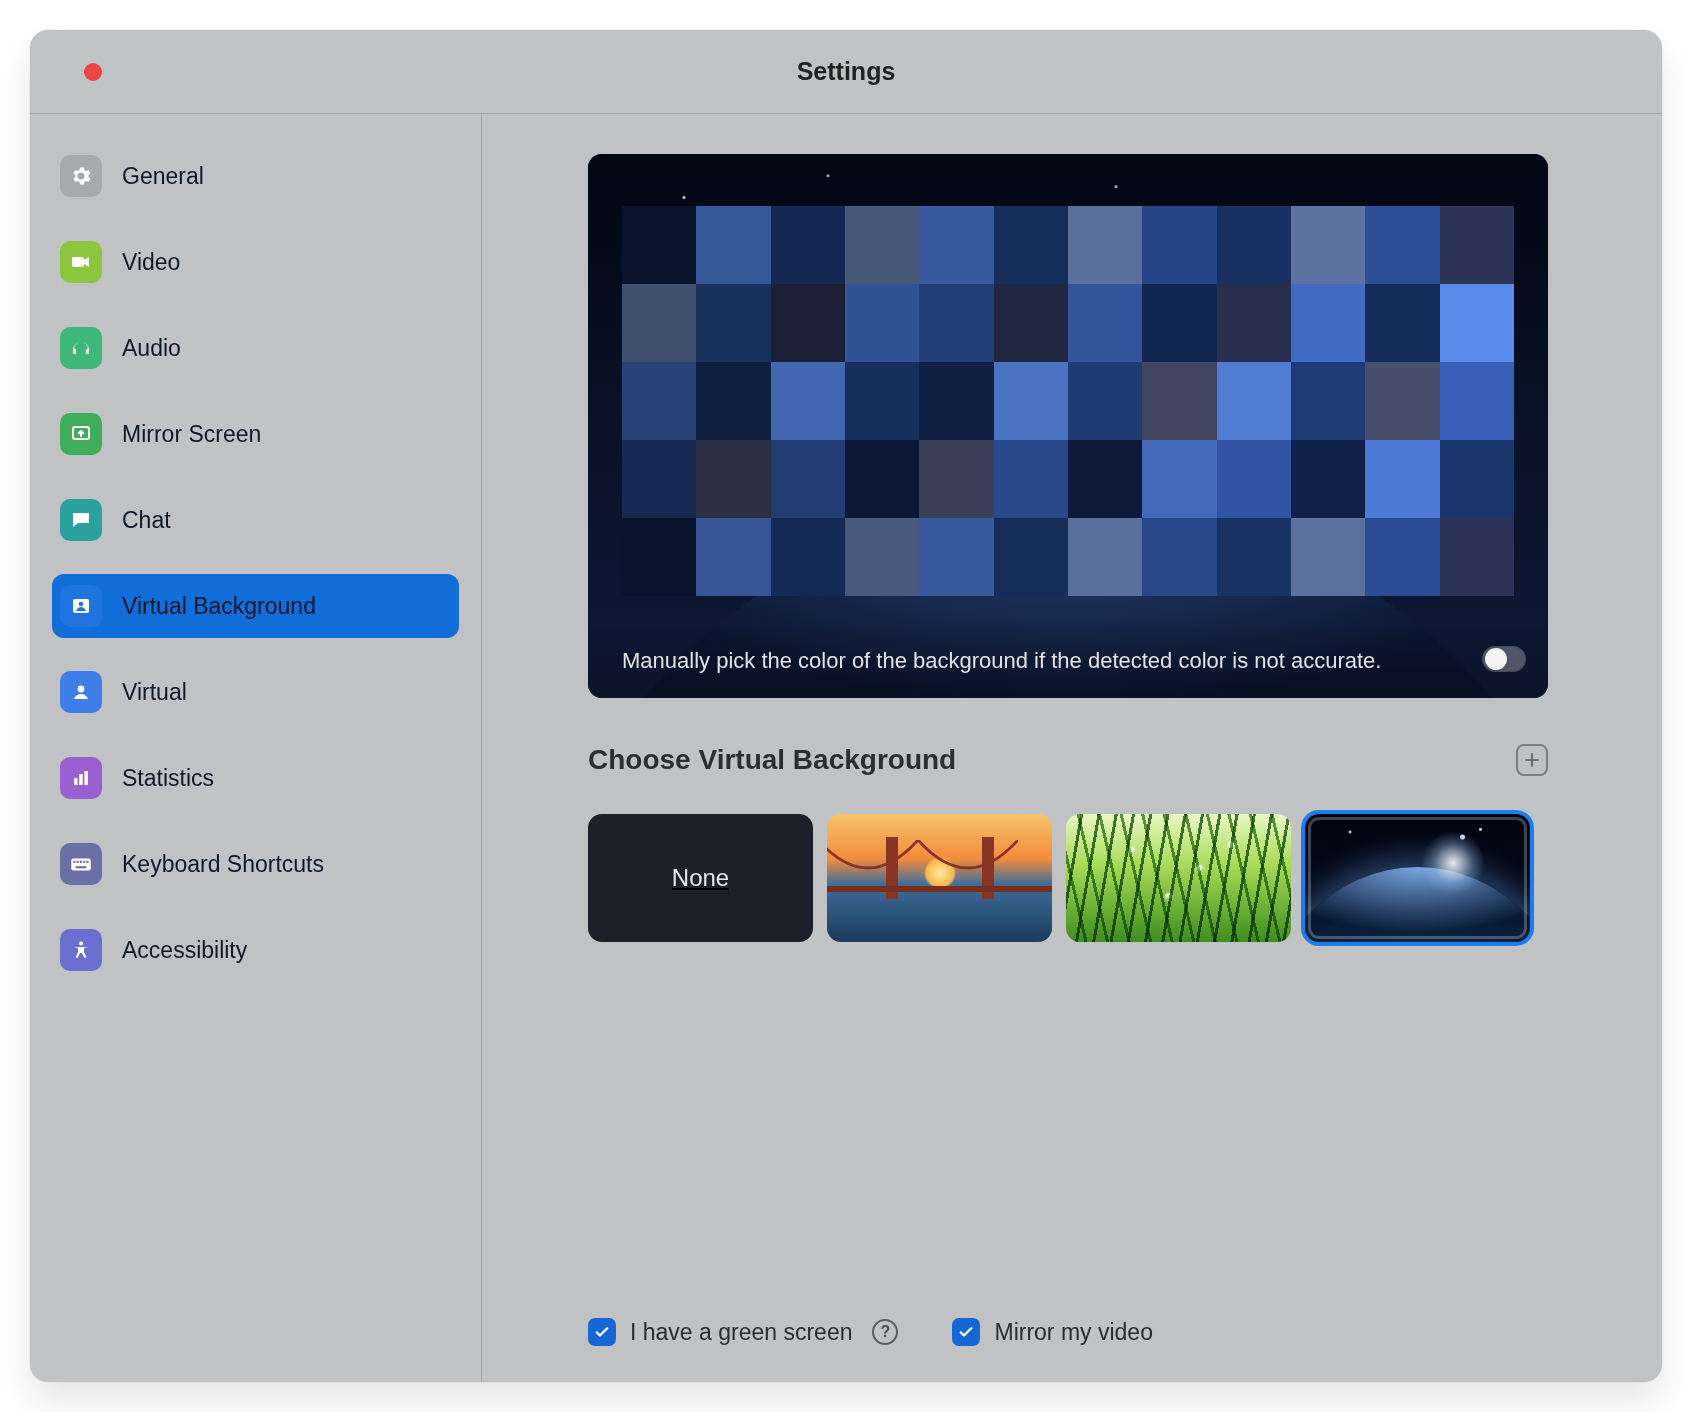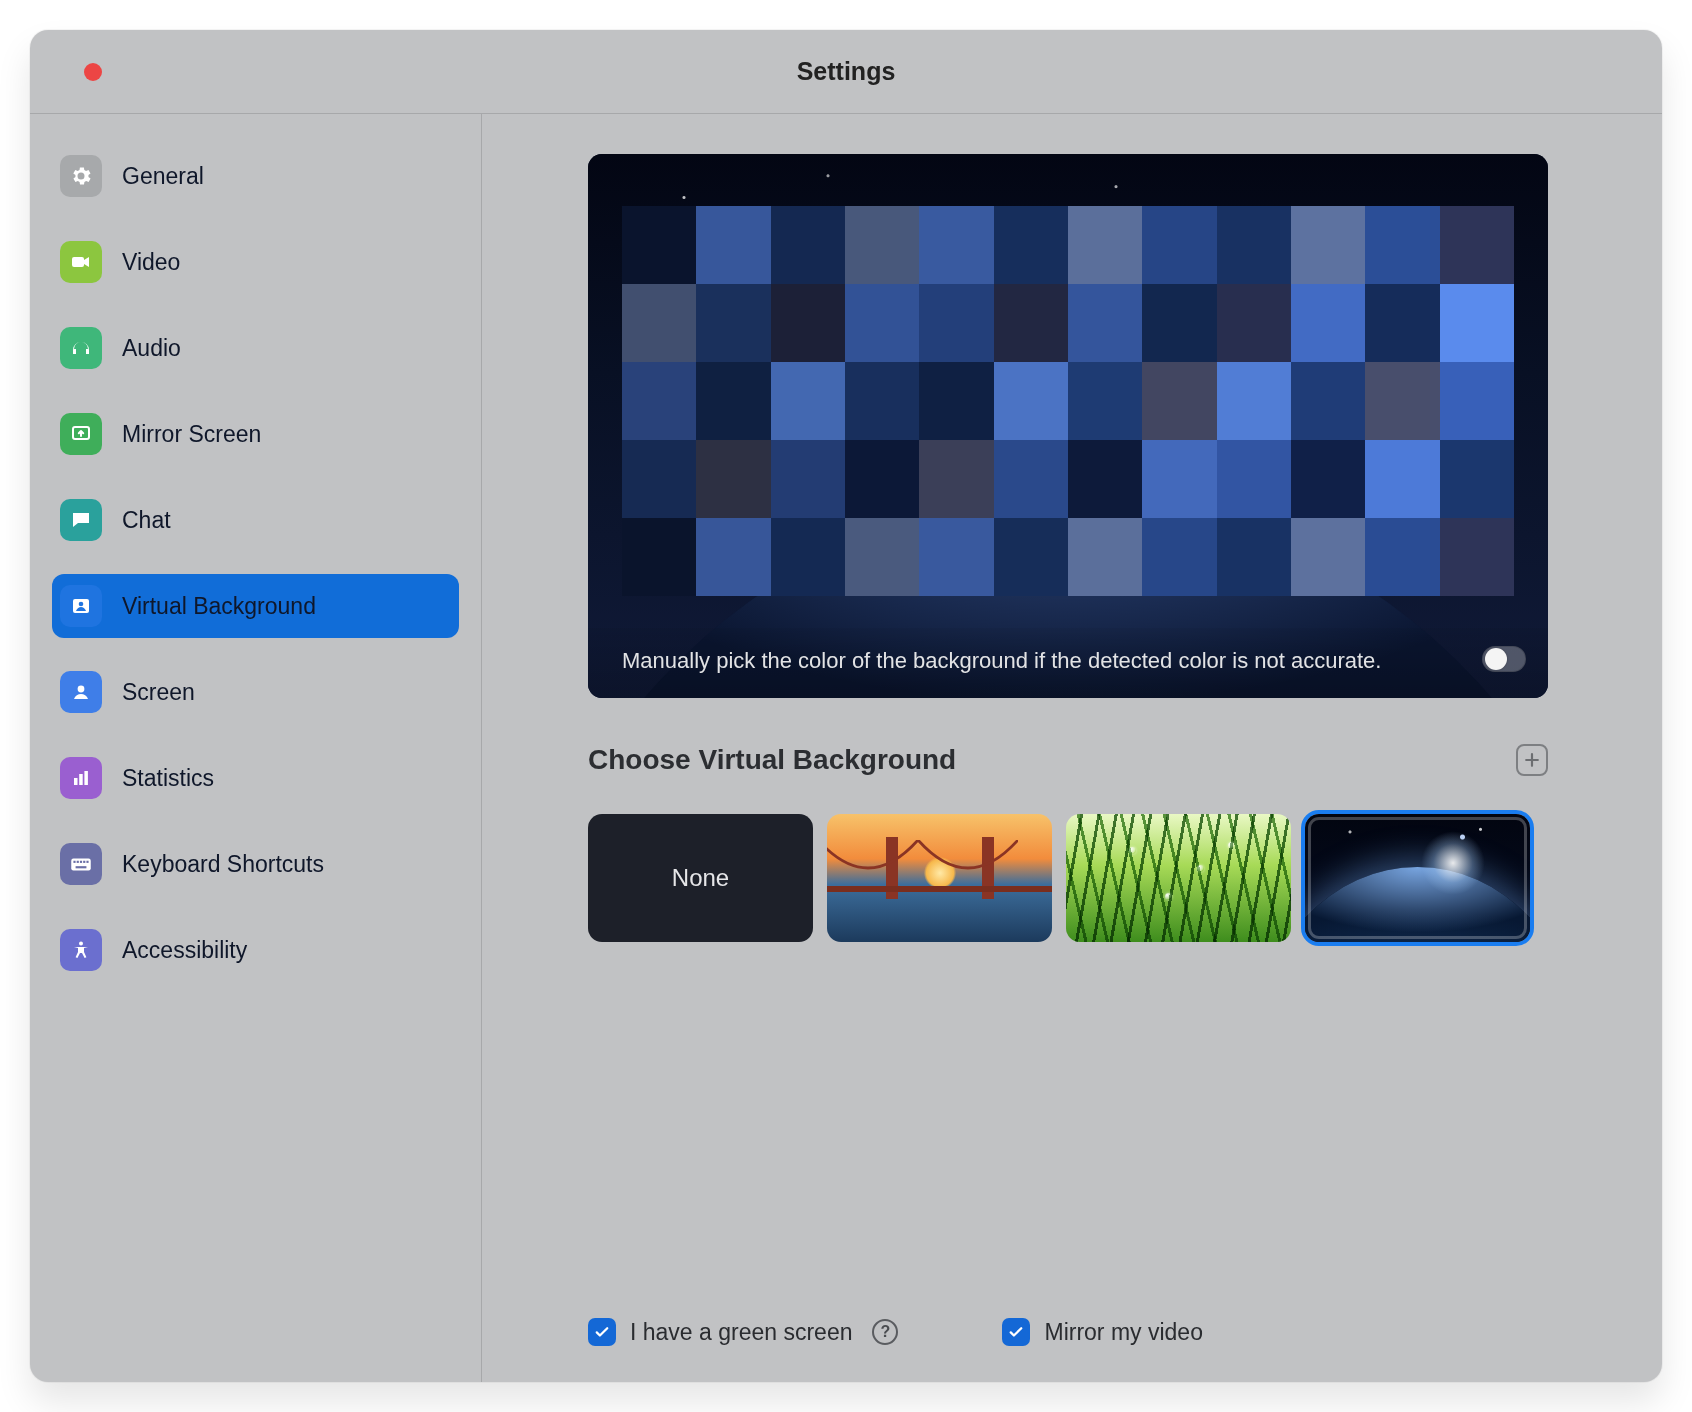--- a/index.html
+++ b/index.html
@@ -172,20 +172,21 @@
     border: 2px solid #7d7f82;
     display: flex; align-items: center; justify-content: center;
     cursor: pointer;
   }
 
   .thumbs {
     width: 960px;
     margin-top: 38px;
     display: flex;
     gap: 14px;
+    text-decoration: underline;
   }
   .thumb {
     width: 225px;
     height: 128px;
     border-radius: 14px;
     overflow: hidden;
     position: relative;
     cursor: pointer;
     flex: 0 0 225px;
   }
@@ -236,21 +237,21 @@
                   radial-gradient(ellipse 100% 100% at 50% 100%, #274a7a 0%, #102a4e 45%, #071833 75%);
       box-shadow: 0 -10px 30px rgba(120,180,255,0.35);}
   .earth-thumb .t-flare { position:absolute; right:42px; top:14px; width:70px; height:70px; border-radius:50%;
       background: radial-gradient(circle, rgba(255,255,255,0.9) 0%, rgba(170,210,255,0.3) 40%, rgba(0,0,0,0) 64%);}
 
   .footer-checks {
     position: absolute;
     left: 106px;
     bottom: 36px;
     display: flex;
-    gap: 104px;
+    gap: 54px;
     align-items: center;
   }
   .check {
     display: flex; align-items: center; gap: 14px;
     font-size: 23px;
     color: #2a2c30;
   }
   .checkbox {
     width: 28px; height: 28px;
     border-radius: 7px;
@@ -339,21 +340,21 @@
       </div>
 
 
       <div class="sidebar-item">
         <span class="sidebar-icon" style="background:#3f7ee8">
           <svg width="24" height="24" viewBox="0 0 24 24">
               <circle cx="12" cy="9" r="3.4" fill="#fff"></circle>
               <path d="M5 19c1.2-3.4 4-5 7-5s5.8 1.6 7 5Z" fill="#fff"></path>
             </svg>
         </span>
-        <span class="sidebar-label">Screen</span>
+        <span class="sidebar-label">Virtual</span>
       </div>
 
       <div class="sidebar-item">
         <span class="sidebar-icon" style="background:#9a5fd0">
           <svg width="24" height="24" viewBox="0 0 24 24">
               <rect x="5" y="12" width="3.5" height="7" fill="#fff"></rect>
               <rect x="10.2" y="8" width="3.5" height="11" fill="#fff"></rect>
               <rect x="15.4" y="5" width="3.5" height="14" fill="#fff"></rect>
             </svg>
         </span>

